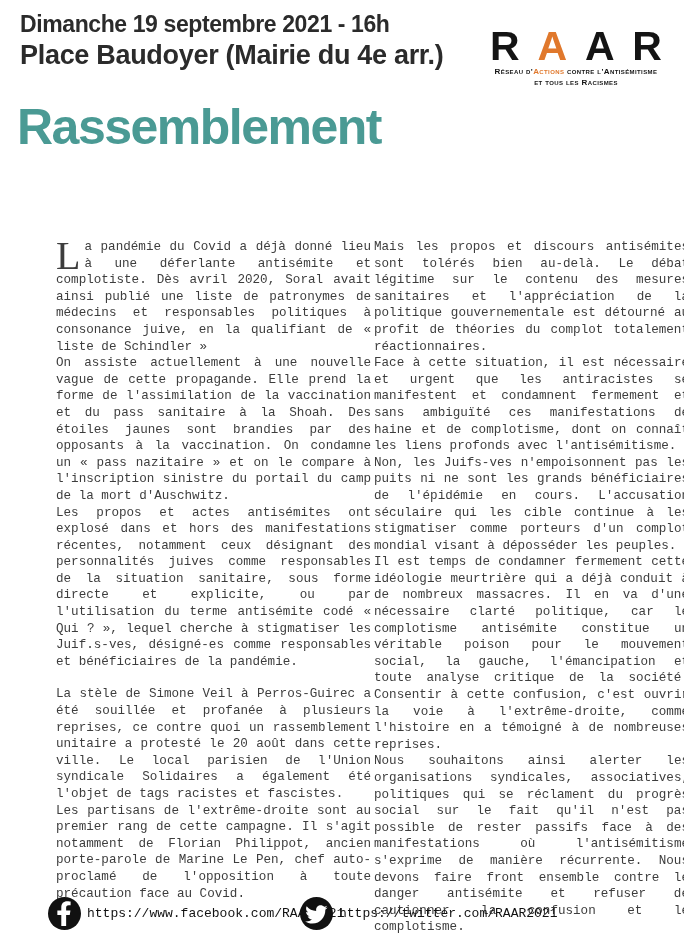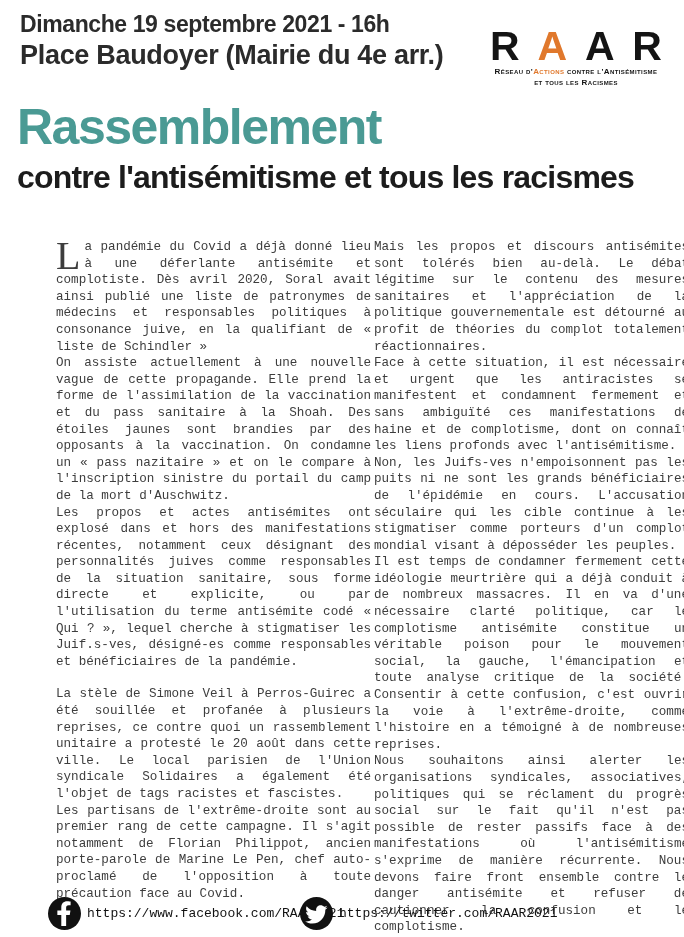--- a/index.html
+++ b/index.html
@@ -61,21 +61,20 @@
       <span class="orange">A</span>
       <span>A</span>
       <span>R</span>
     </div>
     <div class="logo-tag"><span>Réseau d'</span><span class="orange">Actions</span><span> contre l'Antisémitisme</span></div>
     <div class="logo-tag">et tous les Racismes</div>
   </div>
 
   <div class="title-block">
     <div class="title-main">Rassemblement</div>
-    <div class="title-sub">contre l'antisémitisme et tous les racismes</div>
   </div>
 
   <div class="columns">
     <div class="col">
       <p class="dropcap">La pandémie du Covid a déjà donné lieu à une déferlante antisémite et complotiste. Dès avril 2020, Soral avait ainsi publié une liste de patronymes de médecins et responsables politiques à consonance juive, en la qualifiant de « liste de Schindler »</p>
       <p>On assiste actuellement à une nouvelle vague de cette propagande. Elle prend la forme de l'assimilation de la vaccination et du pass sanitaire à la Shoah. Des étoiles jaunes sont brandies par des opposants à la vaccination. On condamne un « pass nazitaire » et on le compare à l'inscription sinistre du portail du camp de la mort d'Auschwitz.</p>
       <p>Les propos et actes antisémites ont explosé dans et hors des manifestations récentes, notamment ceux désignant des personnalités juives comme responsables de la situation sanitaire, sous forme directe et explicite, ou par l'utilisation du terme antisémite codé « Qui ? », lequel cherche à stigmatiser les Juif.s-ves, désigné-es comme responsables et bénéficiaires de la pandémie.</p>
       <p class="gap-above">La stèle de Simone Veil à Perros-Guirec a été souillée et profanée à plusieurs reprises, ce contre quoi un rassemblement unitaire a protesté le 20 août dans cette ville. Le local parisien de l'Union syndicale Solidaires a également été l'objet de tags racistes et fascistes.</p>
       <p>Les partisans de l'extrême-droite sont au premier rang de cette campagne. Il s'agit notamment de Florian Philippot, ancien porte-parole de Marine Le Pen, chef auto-proclamé de l'opposition à toute précaution face au Covid.</p>
     </div>

